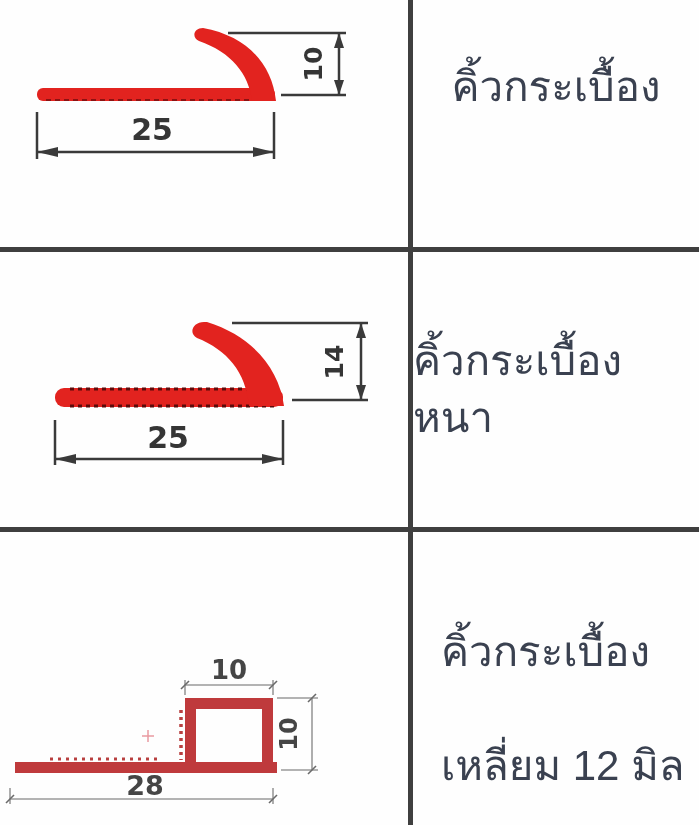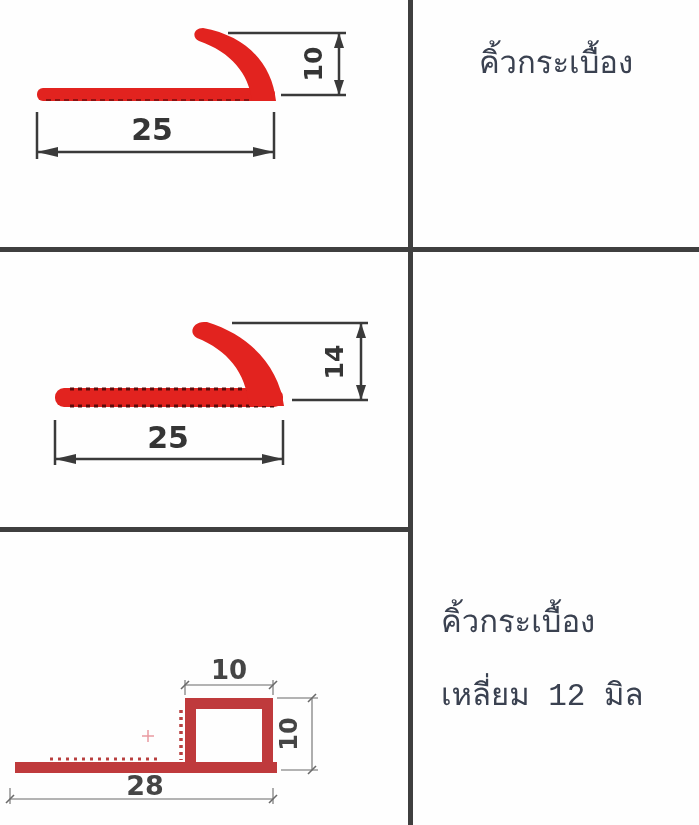--- a/index.html
+++ b/index.html
@@ -9,22 +9,23 @@
   }
   .row{display:flex;width:699px;}
   .row-1{height:252px;}
   .row-2{height:280px;}
   .row-3{height:293px;}
   .row-1 .cell, .row-2 .cell{border-bottom:5px solid #3f3f3f;}
   .cell{box-sizing:border-box;background:#fefefe;}
   .cell.draw{width:413px;border-right:5px solid #3f3f3f;}
   .cell.lbl{width:286px;display:flex;flex-direction:column;}
   .thai{
-    color:#3a4150;font-size:31px;line-height:1.35;
-    font-family:Liberation Mono, monospace;
+    color:#3a4150;font-size:42px;line-height:1.35;
+    font-family:Liberation Sans, sans-serif;
+    margin-top:15px;
   }
   .lbl-1{align-items:center;padding-top:44px;}
   .lbl-2{align-items:center;padding-top:66px;}
   .lbl-3{align-items:flex-start;padding-top:56px;padding-left:28px;}
   .lbl-3 .thai{line-height:2.35;}
   svg{display:block;}
   .dim-txt{font-family:"DejaVu Sans","Liberation Sans",sans-serif;font-weight:bold;fill:#353535;}
   .dim-txt3{font-family:"DejaVu Sans","Liberation Sans",sans-serif;font-weight:bold;fill:#454545;}
 </style>
 </head>
@@ -87,20 +88,23 @@
         <g stroke="#3a3a3a" stroke-width="2.5">
           <line x1="55" y1="168" x2="55" y2="213"></line>
           <line x1="283" y1="168" x2="283" y2="213"></line>
           <line x1="55" y1="207" x2="283" y2="207"></line>
         </g>
         <polygon points="55,207 76,202 76,212" fill="#3a3a3a"></polygon>
         <polygon points="283,207 262,202 262,212" fill="#3a3a3a"></polygon>
         <text class="dim-txt" font-size="30" text-anchor="middle" x="168" y="196">25</text>
       </svg>
     </div>
+    <div class="cell lbl lbl-2">
+      <span class="thai">คิ้วกระเบื้องหนา</span>
+    </div>
   </div>
 
   <div class="row row-3">
     <div class="cell draw">
       <svg width="408" height="293" viewBox="0 0 408 293">
 
         <rect x="15" y="230" width="262" height="11" fill="#bf3a3c"></rect>
         <line x1="50" y1="227" x2="162" y2="227" stroke="#b84040" stroke-width="3" stroke-dasharray="3 5"></line>
 
         <rect x="185" y="166" width="88" height="75" fill="#bf3a3c"></rect>

